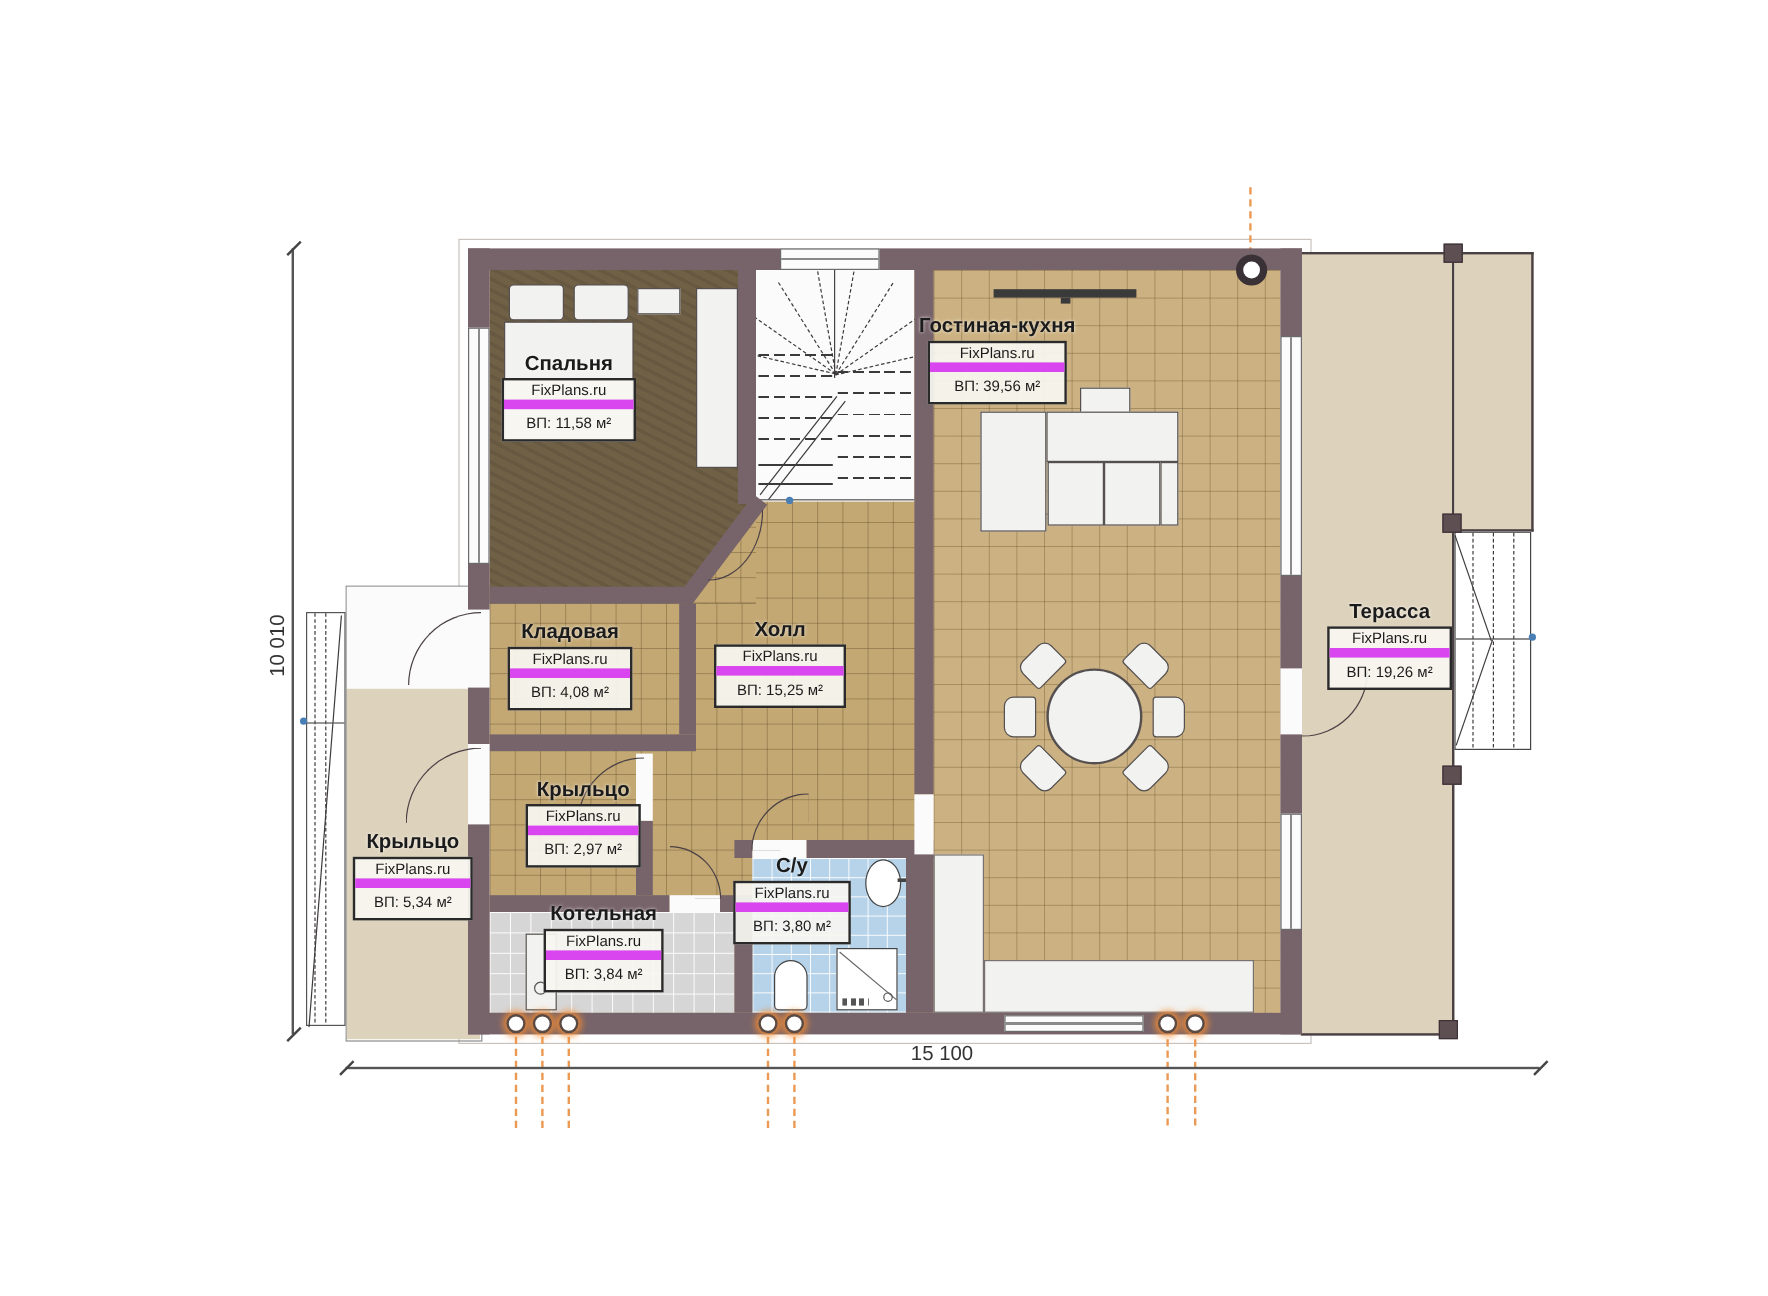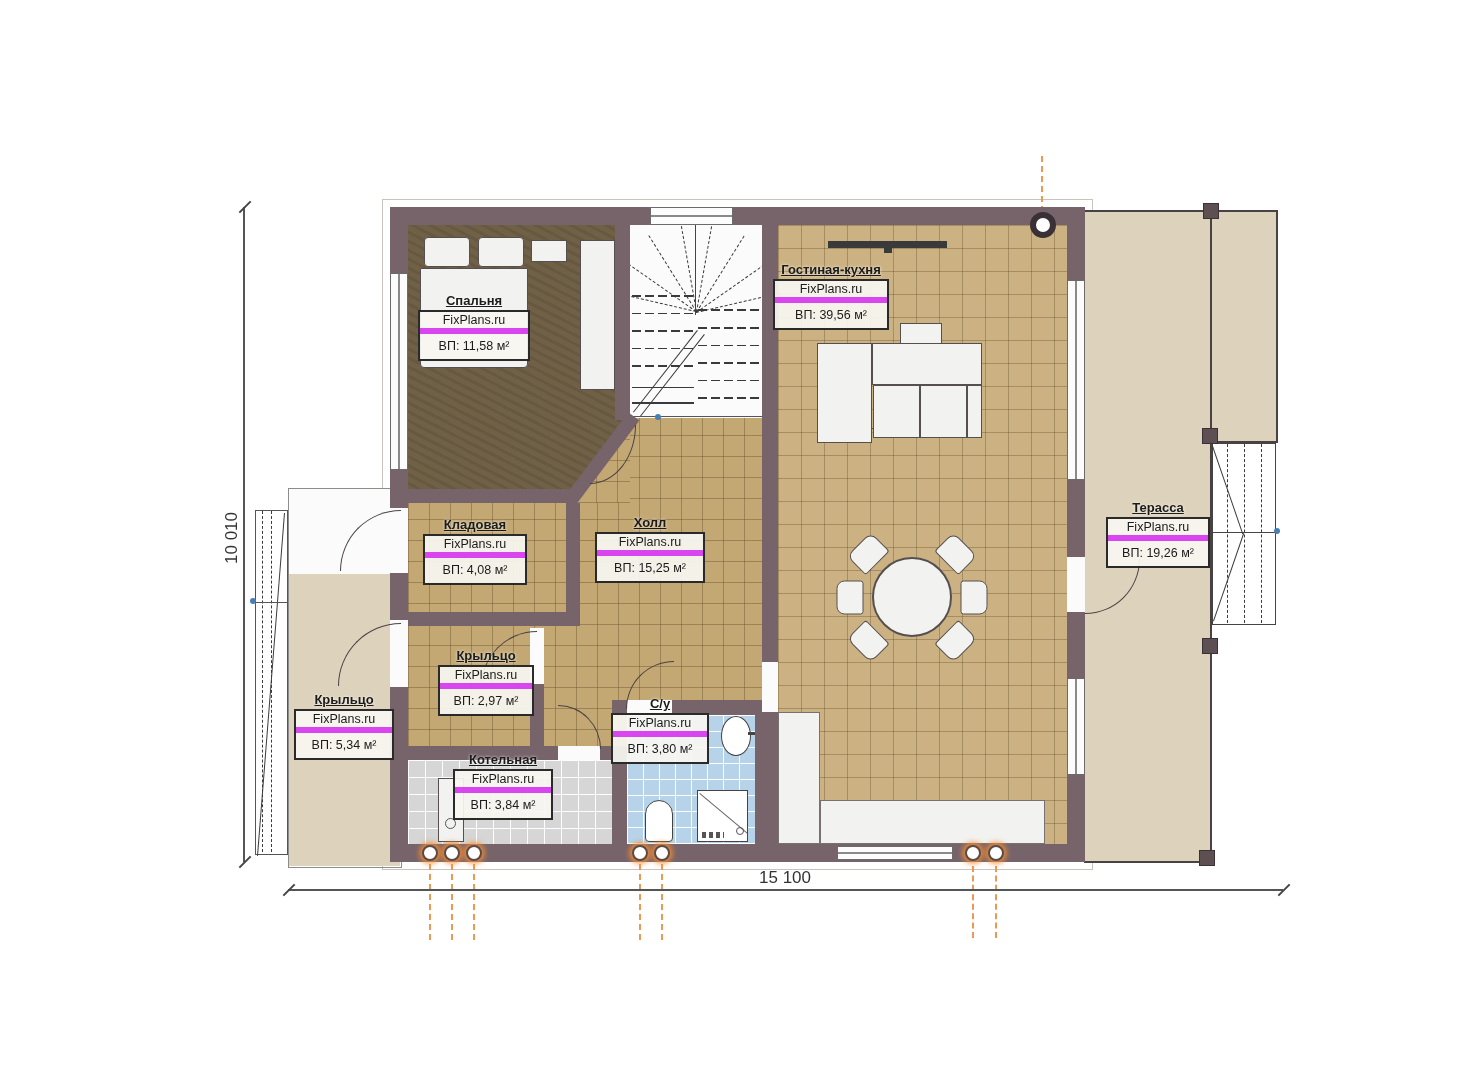--- a/index.html
+++ b/index.html
@@ -14,23 +14,23 @@
   .grey{background-color:#d6d6d6;background-image:linear-gradient(rgba(255,255,255,.95) 1px,transparent 1px),linear-gradient(90deg,rgba(255,255,255,.95) 1px,transparent 1px);background-size:17px 17px;}
   .outdoor{background:#ddd2bb;}
   .dark{background-color:#6f6046;background-image:repeating-linear-gradient(27deg,rgba(0,0,0,.07) 0 3px,transparent 3px 8px);}
   .winV,.winH{position:absolute;background:#fcfcfc;border:1px solid #6b6b6b;z-index:6;box-sizing:border-box;}
   .winV{background-image:linear-gradient(90deg,transparent calc(50% - 1px),#8a8a8a calc(50% - 1px),#8a8a8a calc(50% + 1px),transparent calc(50% + 1px));}
   .winH{background-image:linear-gradient(transparent calc(50% - 1px),#8a8a8a calc(50% - 1px),#8a8a8a calc(50% + 1px),transparent calc(50% + 1px));}
   .open{position:absolute;background:#fbfbfb;z-index:6;}
   .arc{position:absolute;z-index:7;}
   .furn{position:absolute;background:#f2f2f0;border:1.5px solid #55504f;z-index:4;box-sizing:border-box;}
   .rlabel{position:absolute;display:flex;flex-direction:column;align-items:center;gap:2px;z-index:30;color:#1b1b1b;}
-  .rname{font-weight:bold;font-size:13px;white-space:nowrap;text-shadow:0 0 3px rgba(255,255,255,.85);text-decoration:underline;}
+  .rname{font-weight:bold;font-size:17px;white-space:nowrap;text-shadow:0 0 3px rgba(255,255,255,.85);}
   .lbox{background:rgba(248,246,241,.93);border:2px solid #2a2a2a;width:100%;text-align:center;font-size:12.5px;line-height:1.3;}
-  .lbox .b{border-bottom:6px solid #d946ef;padding:0 3px;white-space:nowrap;}
+  .lbox .b{border-bottom:8px solid #d946ef;padding:0 3px;white-space:nowrap;}
   .lbox .a{padding:4px 3px;white-space:nowrap;}
   .dimline{position:absolute;background:#555;z-index:9;}
   .dimtext{position:absolute;color:#333;font-size:17px;z-index:9;text-align:center;}
   .tick{position:absolute;width:16px;height:2px;background:#444;transform:rotate(-45deg);z-index:9;}
   .odash{position:absolute;width:0;border-left:2px dashed #eb9a55;z-index:3;}
   .pipe{position:absolute;width:16px;height:16px;border-radius:50%;background:#fff;border:2px solid #5a4a44;box-shadow:0 0 5px 3px rgba(245,140,50,.8);z-index:40;box-sizing:border-box;}
   .post{position:absolute;width:16px;height:16px;background:#5e4f53;border:1px solid #3c3136;z-index:8;box-sizing:border-box;}
   .bluedot{position:absolute;width:6px;height:6px;border-radius:50%;background:#4a7fb5;z-index:8;}
   .ray{position:absolute;height:0;border-top:1.6px dashed #3e3a3a;transform-origin:0 0;}
   .cutline{position:absolute;height:0;border-top:1.6px solid #3e3a3a;transform-origin:0 0;}
@@ -244,21 +244,21 @@
         <div class="a">ВП: 5,34 м²</div>
       </div>
   </div>
   <div class="rlabel" style="left:455px;top:752px;width:96px;">
     <div class="rname">Котельная</div>
     <div class="lbox">
         <div class="b">FixPlans.ru</div>
         <div class="a">ВП: 3,84 м²</div>
       </div>
   </div>
-  <div class="rlabel" style="left:613px;top:696px;width:94px;">
+  <div class="rlabel" style="left:613px;top:712px;width:94px;">
     <div class="rname">С/у</div>
     <div class="lbox">
         <div class="b">FixPlans.ru</div>
         <div class="a">ВП: 3,80 м²</div>
       </div>
   </div>
   <div class="rlabel" style="left:775px;top:262px;width:112px;">
     <div class="rname">Гостиная-кухня</div>
     <div class="lbox">
         <div class="b">FixPlans.ru</div>

